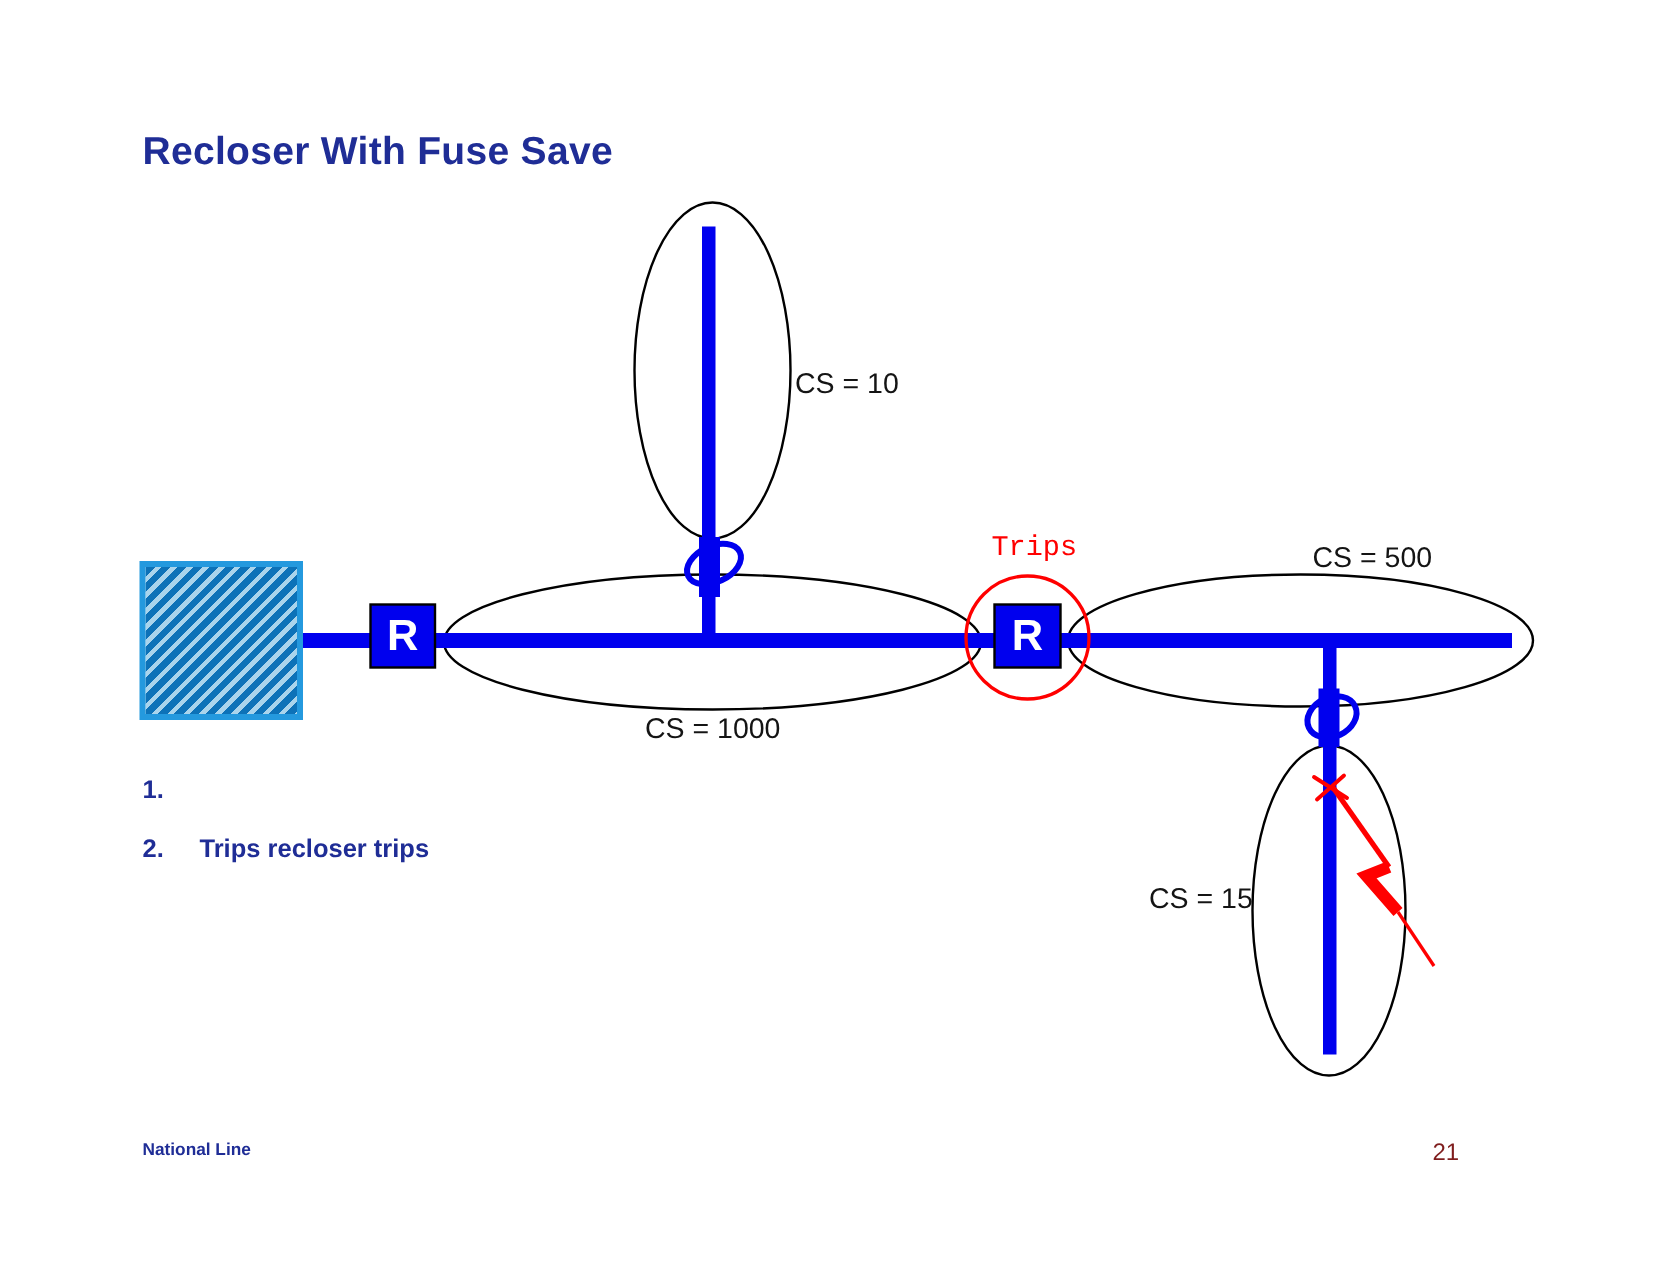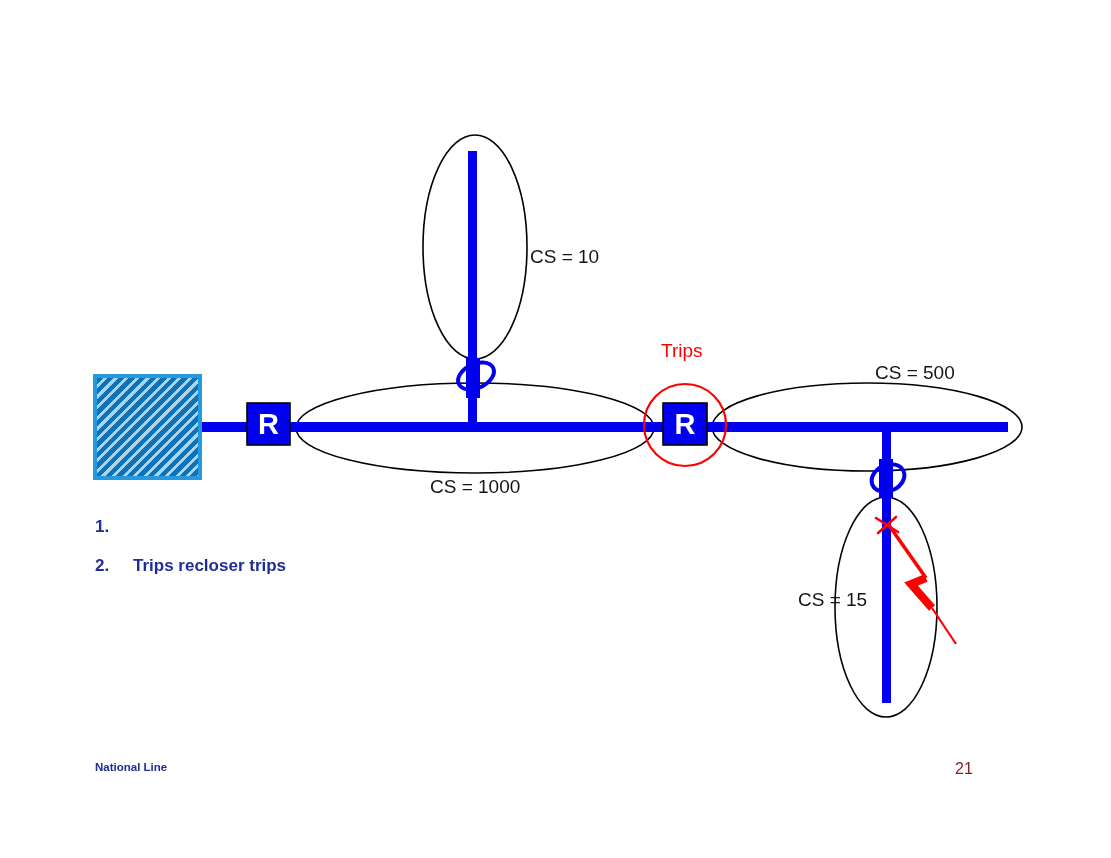--- a/index.html
+++ b/index.html
@@ -48,20 +48,21 @@
   .footer-page{
     position:absolute;left:955px;top:760px;
     font-size:16px;color:#7f1d1d;
   }
 </style>
 </head>
 <body>
 
 <div class="slide">
 
+  <div class="title">Recloser With Fuse Save</div>
 
   <div class="substation"></div>
 
   <svg class="diagram-svg" width="1111" height="858" viewBox="0 0 1111 858">
 
     <ellipse cx="475" cy="247" rx="52" ry="112" fill="none" stroke="#000000" stroke-width="1.6"></ellipse>
     <ellipse cx="475" cy="428" rx="179" ry="45" fill="none" stroke="#000000" stroke-width="1.6"></ellipse>
     <ellipse cx="867" cy="427" rx="155" ry="44" fill="none" stroke="#000000" stroke-width="1.6"></ellipse>
     <ellipse cx="886" cy="607" rx="51" ry="110" fill="none" stroke="#000000" stroke-width="1.6"></ellipse>
 
@@ -91,22 +92,22 @@
       <path d="M932 608 L956 644" stroke-width="2.2"></path>
     </g>
   </svg>
 
   <div class="r-letter r1">R</div>
   <div class="r-letter r2">R</div>
 
   <div class="lbl" style="left:530px;top:246px;text-align:right;">CS = 10</div>
   <div class="lbl" style="left:430px;top:476px;">CS = 1000</div>
   <div class="lbl" style="left:875px;top:362px;">CS = 500</div>
-  <div class="lbl" style="left:798px;top:589px;">CS = 15</div>
-  <div class="lbl lbl-red" style="left:661px;top:340px;">Trips</div>
+  <div class="lbl" style="left:766px;top:589px;">CS = 15</div>
+  <div class="lbl lbl-red" style="left:661px;top:354px;font-family:Liberation Mono, monospace;">Trips</div>
 
   <div class="steps">
     <div class="step-row">
       <span class="step-num">1.</span>
     </div>
     <div class="step-row">
       <span class="step-num">2.</span>
       <span class="step-text">Trips recloser trips</span>
     </div>
   </div>

